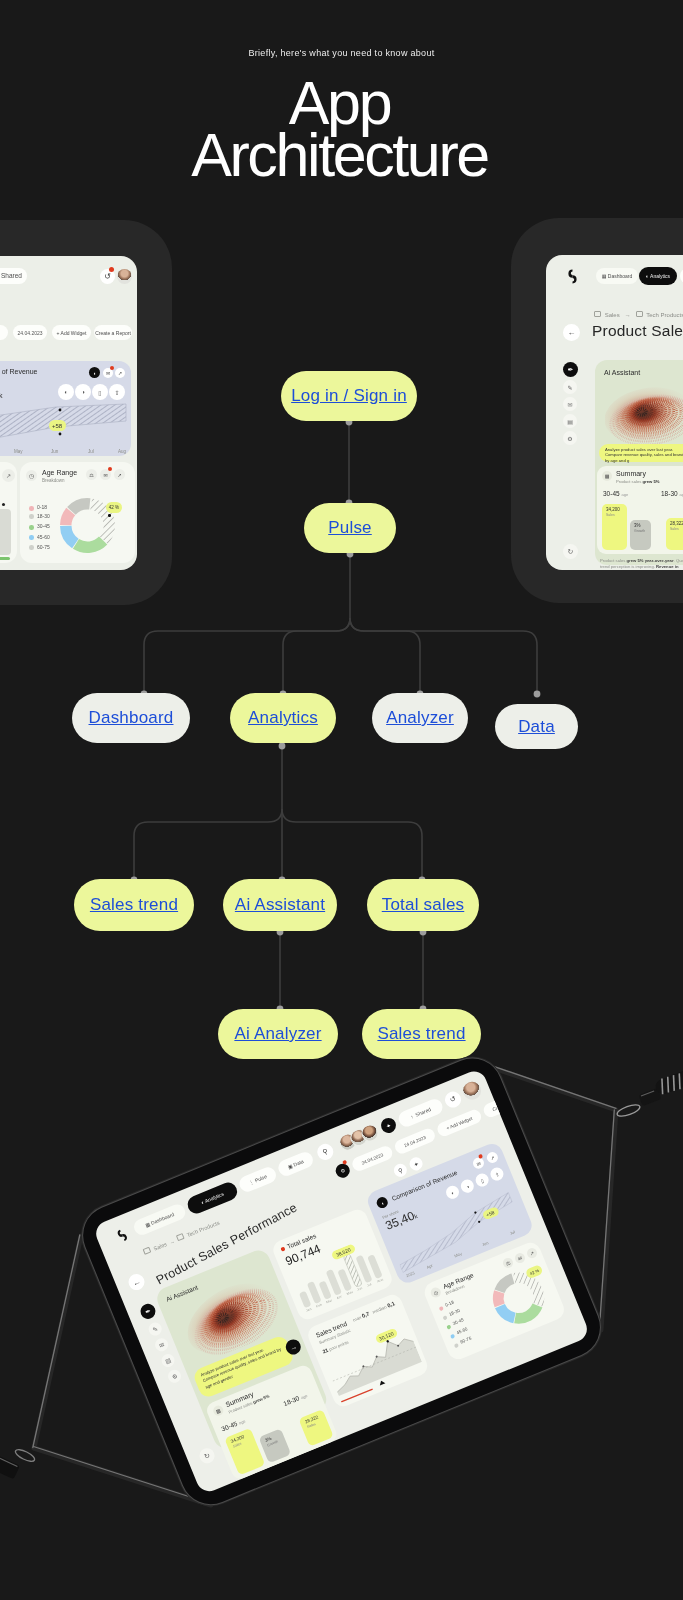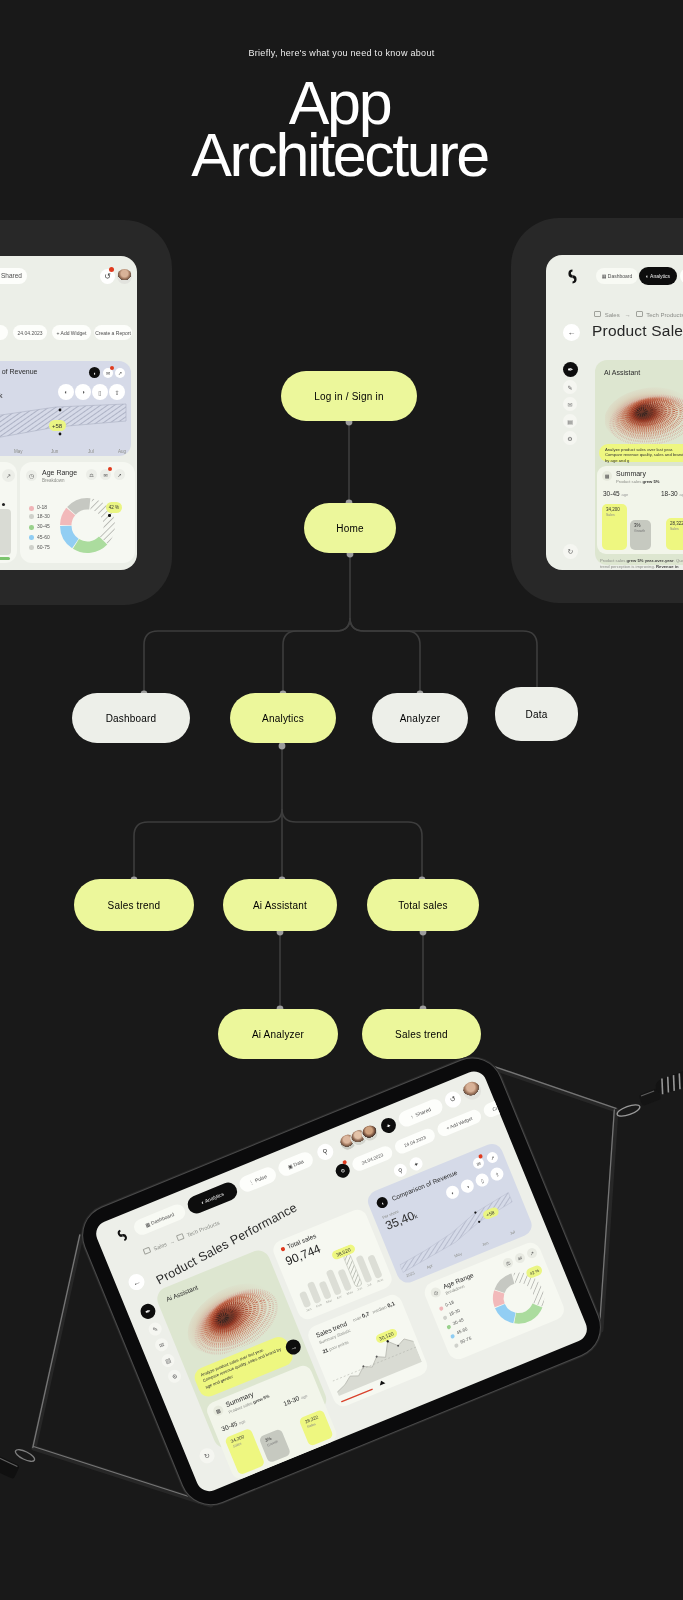--- a/index.html
+++ b/index.html
@@ -5,21 +5,21 @@
   html,body{margin:0;padding:0;}
   body{width:683px;height:1600px;background:#191919;overflow:hidden;position:relative;
        font-family:"Liberation Sans",sans-serif;}
   .abs{position:absolute;}
   .kicker{position:absolute;top:48px;left:0;width:683px;text-align:center;
           color:#ededed;font-size:9px;letter-spacing:.3px;}
   h1{position:absolute;top:77px;left:-2px;width:683px;margin:0;text-align:center;
      color:#fff;font-weight:400;font-size:61px;line-height:52px;letter-spacing:-2.4px;}
   
   .pill{position:absolute;border-radius:26px;display:flex;align-items:center;justify-content:center;
-        font-size:10px;color:#000000;letter-spacing:.2px;}
+        font-size:17px;color:#1d4ed8;letter-spacing:.2px;text-decoration:underline;}
   .yellow{background:#ecf79b;}
   .white{background:#edefe9;}
   
   .tabbody{position:absolute;background:#282828;border-radius:48px;}
   .screen{position:absolute;background:#ecefe8;overflow:hidden;}
   .circ{position:absolute;border-radius:50%;background:#fff;display:flex;align-items:center;justify-content:center;}
   .lcirc{position:absolute;border-radius:50%;background:#f5f6f1;display:flex;align-items:center;justify-content:center;}
   .spill{position:absolute;background:#fdfefb;border-radius:20px;display:flex;align-items:center;justify-content:center;color:#4c4c4c;white-space:nowrap;}
   .tiny{color:#8b8d88;}
   
@@ -226,25 +226,25 @@
       <circle cx="282" cy="880" r="3.4"></circle>
       <circle cx="422" cy="880" r="3.4"></circle>
       <circle cx="280" cy="932" r="3.4"></circle>
       <circle cx="280" cy="1009" r="3.4"></circle>
       <circle cx="423" cy="932" r="3.4"></circle>
       <circle cx="423" cy="1009" r="3.4"></circle>
     </g>
   </svg>
 
   <div class="pill yellow" style="left:281px;top:371px;width:136px;height:50px;">Log in / Sign in</div>
-  <div class="pill yellow" style="left:304px;top:503px;width:92px;height:50px;">Home</div>
+  <div class="pill yellow" style="left:304px;top:503px;width:92px;height:50px;">Pulse</div>
   <div class="pill white" style="left:72px;top:693px;width:118px;height:50px;">Dashboard</div>
   <div class="pill yellow" style="left:230px;top:693px;width:106px;height:50px;">Analytics</div>
   <div class="pill white" style="left:372px;top:693px;width:96px;height:50px;">Analyzer</div>
-  <div class="pill white" style="left:495px;top:687px;width:83px;height:54px;">Data</div>
+  <div class="pill white" style="left:495px;top:704px;width:83px;height:45px;">Data</div>
   <div class="pill yellow" style="left:74px;top:879px;width:120px;height:52px;">Sales trend</div>
   <div class="pill yellow" style="left:223px;top:879px;width:114px;height:52px;">Ai Assistant</div>
   <div class="pill yellow" style="left:367px;top:879px;width:112px;height:52px;">Total sales</div>
   <div class="pill yellow" style="left:218px;top:1009px;width:120px;height:50px;">Ai Analyzer</div>
   <div class="pill yellow" style="left:362px;top:1009px;width:119px;height:50px;">Sales trend</div>
 
   <svg class="abs" style="left:0;top:0;" width="683" height="1600" viewBox="0 0 683 1600" fill="none">
     <g stroke="#272727" stroke-width="5" stroke-linecap="round">
       <path d="M34 1448 L81 1236"></path>
       <path d="M34 1448 L211 1505"></path>

